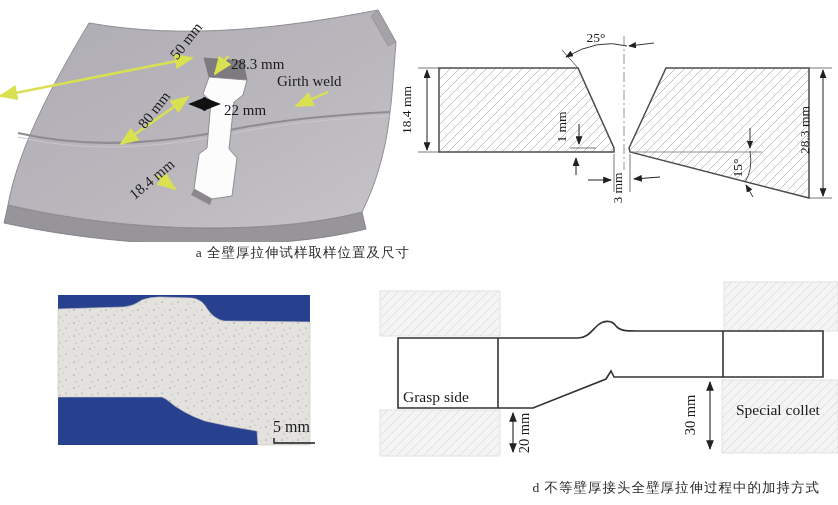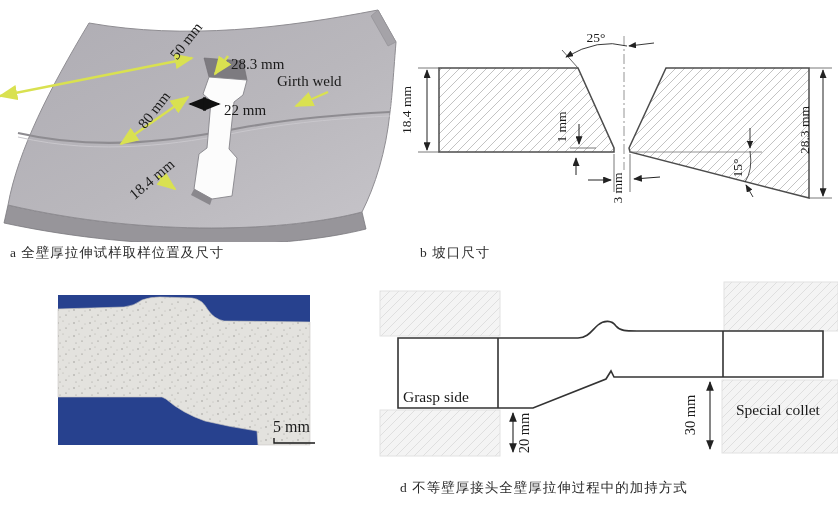--- a/index.html
+++ b/index.html
@@ -1,19 +1,19 @@
 <!DOCTYPE html>
 <html><head>
 <meta charset="utf-8">
 <style>
   html,body{margin:0;padding:0;background:#fff;}
   #fig{position:relative;width:838px;height:505px;background:#ffffff;overflow:hidden;
        font-family:"Liberation Serif",serif;}
   .panel{position:absolute;}
-  .caption{position:absolute;text-align:left;font-size:13.5px;color:#2b2b2b;
+  .caption{position:absolute;text-align:right;font-size:13.5px;color:#2b2b2b;
            font-family:"Liberation Serif",serif;letter-spacing:1px;}
   svg text{font-family:"Liberation Serif",serif;fill:#1a1a1a;}
 </style>
 </head>
 <body>
 
 <div id="fig">
 
   <svg class="panel" style="left:0;top:0" width="420" height="242" viewBox="0 0 420 242">
     <defs>
@@ -108,21 +108,20 @@
     <line x1="230" y1="134" x2="230" y2="172" stroke="#555" stroke-width="0.8"></line>
     <line x1="188" y1="160" x2="211" y2="160" stroke="#222" stroke-width="1" marker-end="url(#bb)"></line>
     <line x1="260" y1="157" x2="234" y2="159" stroke="#222" stroke-width="1" marker-end="url(#bb)"></line>
     <text x="222" y="168" font-size="13.5" text-anchor="middle" transform="rotate(-90 222 168)">3 mm</text>
 
     <line x1="350" y1="108" x2="350" y2="128" stroke="#222" stroke-width="0.9" marker-end="url(#bb)"></line>
     <path d="M 350,131 Q 353,150 345,162" fill="none" stroke="#222" stroke-width="0.8"></path>
     <line x1="353" y1="177" x2="346" y2="165" stroke="#222" stroke-width="0.9" marker-end="url(#bb)"></line>
     <text x="342" y="148" font-size="13.5" text-anchor="middle" transform="rotate(-90 342 148)">15°</text>
   </svg>
-  <div class="caption" style="left:420px;top:244px;width:418px">b 坡口尺寸</div>
 
   <svg class="panel" style="left:55px;top:293px" width="260" height="156" viewBox="0 0 260 156">
     <defs>
       <pattern id="spk" patternUnits="userSpaceOnUse" width="16" height="13">
         <rect width="16" height="13" fill="#e3e2de"></rect>
         <circle cx="3" cy="4" r="0.7" fill="#8f8e88"></circle>
         <circle cx="11" cy="9" r="0.6" fill="#7b7a74"></circle>
         <circle cx="8" cy="2" r="0.5" fill="#a3a29b"></circle>
         <circle cx="14" cy="5" r="0.45" fill="#93928c"></circle>
         <circle cx="5" cy="11" r="0.5" fill="#8f8e88"></circle>
@@ -158,15 +157,15 @@
     <line x1="353" y1="56" x2="353" y2="102" stroke="#333" stroke-width="1.6"></line>
 
     <line x1="143" y1="138" x2="143" y2="177" stroke="#222" stroke-width="1.1" marker-start="url(#bd)" marker-end="url(#bd)"></line>
     <text x="159" y="158" font-size="14.5" text-anchor="middle" transform="rotate(-90 159 158)">20 mm</text>
     <line x1="340" y1="107" x2="340" y2="174" stroke="#222" stroke-width="1.1" marker-start="url(#bd)" marker-end="url(#bd)"></line>
     <text x="325" y="140" font-size="14.5" text-anchor="middle" transform="rotate(-90 325 140)">30 mm</text>
 
     <text x="33" y="127" font-size="15.5">Grasp side</text>
     <text x="366" y="140" font-size="15.5">Special collet</text>
   </svg>
-  <div class="caption" style="left:400px;top:479px;width:390px">d 不等壁厚接头全壁厚拉伸过程中的加持方式</div>
+  <div class="caption" style="left:430px;top:479px;width:390px">d 不等壁厚接头全壁厚拉伸过程中的加持方式</div>
 
 </div>
 
 </body></html>

